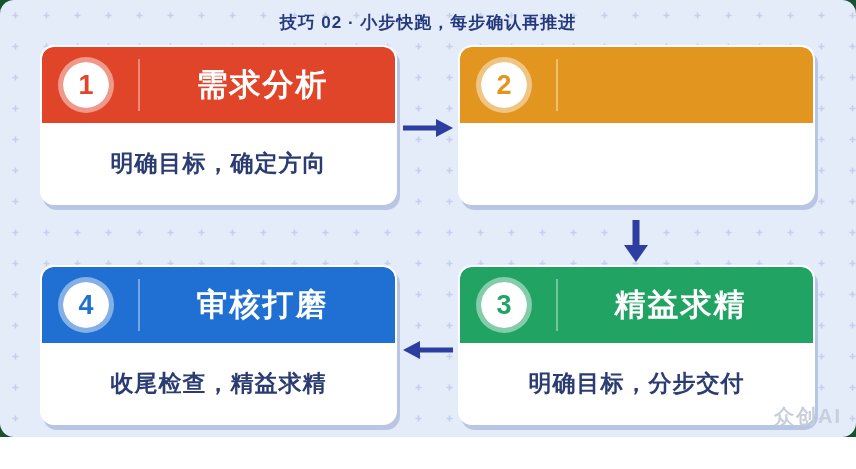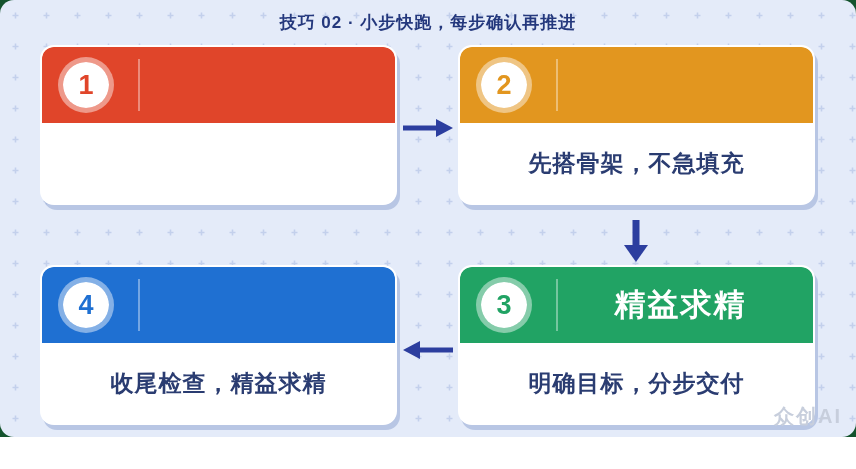--- a/index.html
+++ b/index.html
@@ -103,50 +103,52 @@
     </svg>
 
     <div class="main-title" style="color: rgb(36, 56, 125);">技巧 02 · 小步快跑，每步确认再推进</div>
 
     <div class="card card-1">
       <div class="card-header" style="background-color: rgb(224, 69, 42);">
         <div class="num-circle">
           <span class="num" style="color: rgb(224, 69, 42);">1</span>
         </div>
         <div class="divider"></div>
+        <div class="card-title">需求分析</div>
       </div>
+      <div class="card-body">明确目标，确定方向</div>
     </div>
 
     <div class="card card-2">
       <div class="card-header" style="background-color: rgb(226, 150, 31);">
         <div class="num-circle">
           <span class="num" style="color: rgb(226, 150, 31);">2</span>
         </div>
         <div class="divider"></div>
       </div>
-      <div class="card-body">先搭骨架，不急填充</div>
     </div>
 
     <div class="card card-3">
       <div class="card-header" style="background-color: rgb(33, 163, 100);">
         <div class="num-circle">
           <span class="num" style="color: rgb(33, 163, 100);">3</span>
         </div>
         <div class="divider"></div>
         <div class="card-title">精益求精</div>
       </div>
       <div class="card-body">明确目标，分步交付</div>
     </div>
 
     <div class="card card-4">
       <div class="card-header" style="background-color: rgb(31, 112, 210);">
         <div class="num-circle">
           <span class="num" style="color: rgb(31, 112, 210);">4</span>
         </div>
         <div class="divider"></div>
+        <div class="card-title">审核打磨</div>
       </div>
       <div class="card-body">收尾检查，精益求精</div>
     </div>
 
     <svg class="arrow arrow-right" width="50" height="20" aria-hidden="true" style="color: rgb(44, 62, 159);">
       <rect x="0" y="7.5" width="36" height="5" fill="currentColor"></rect>
       <polygon points="33,1 50,10 33,19" fill="currentColor"></polygon>
     </svg>
 
     <svg class="arrow arrow-down" width="26" height="42" aria-hidden="true" style="color: rgb(44, 62, 159);">

